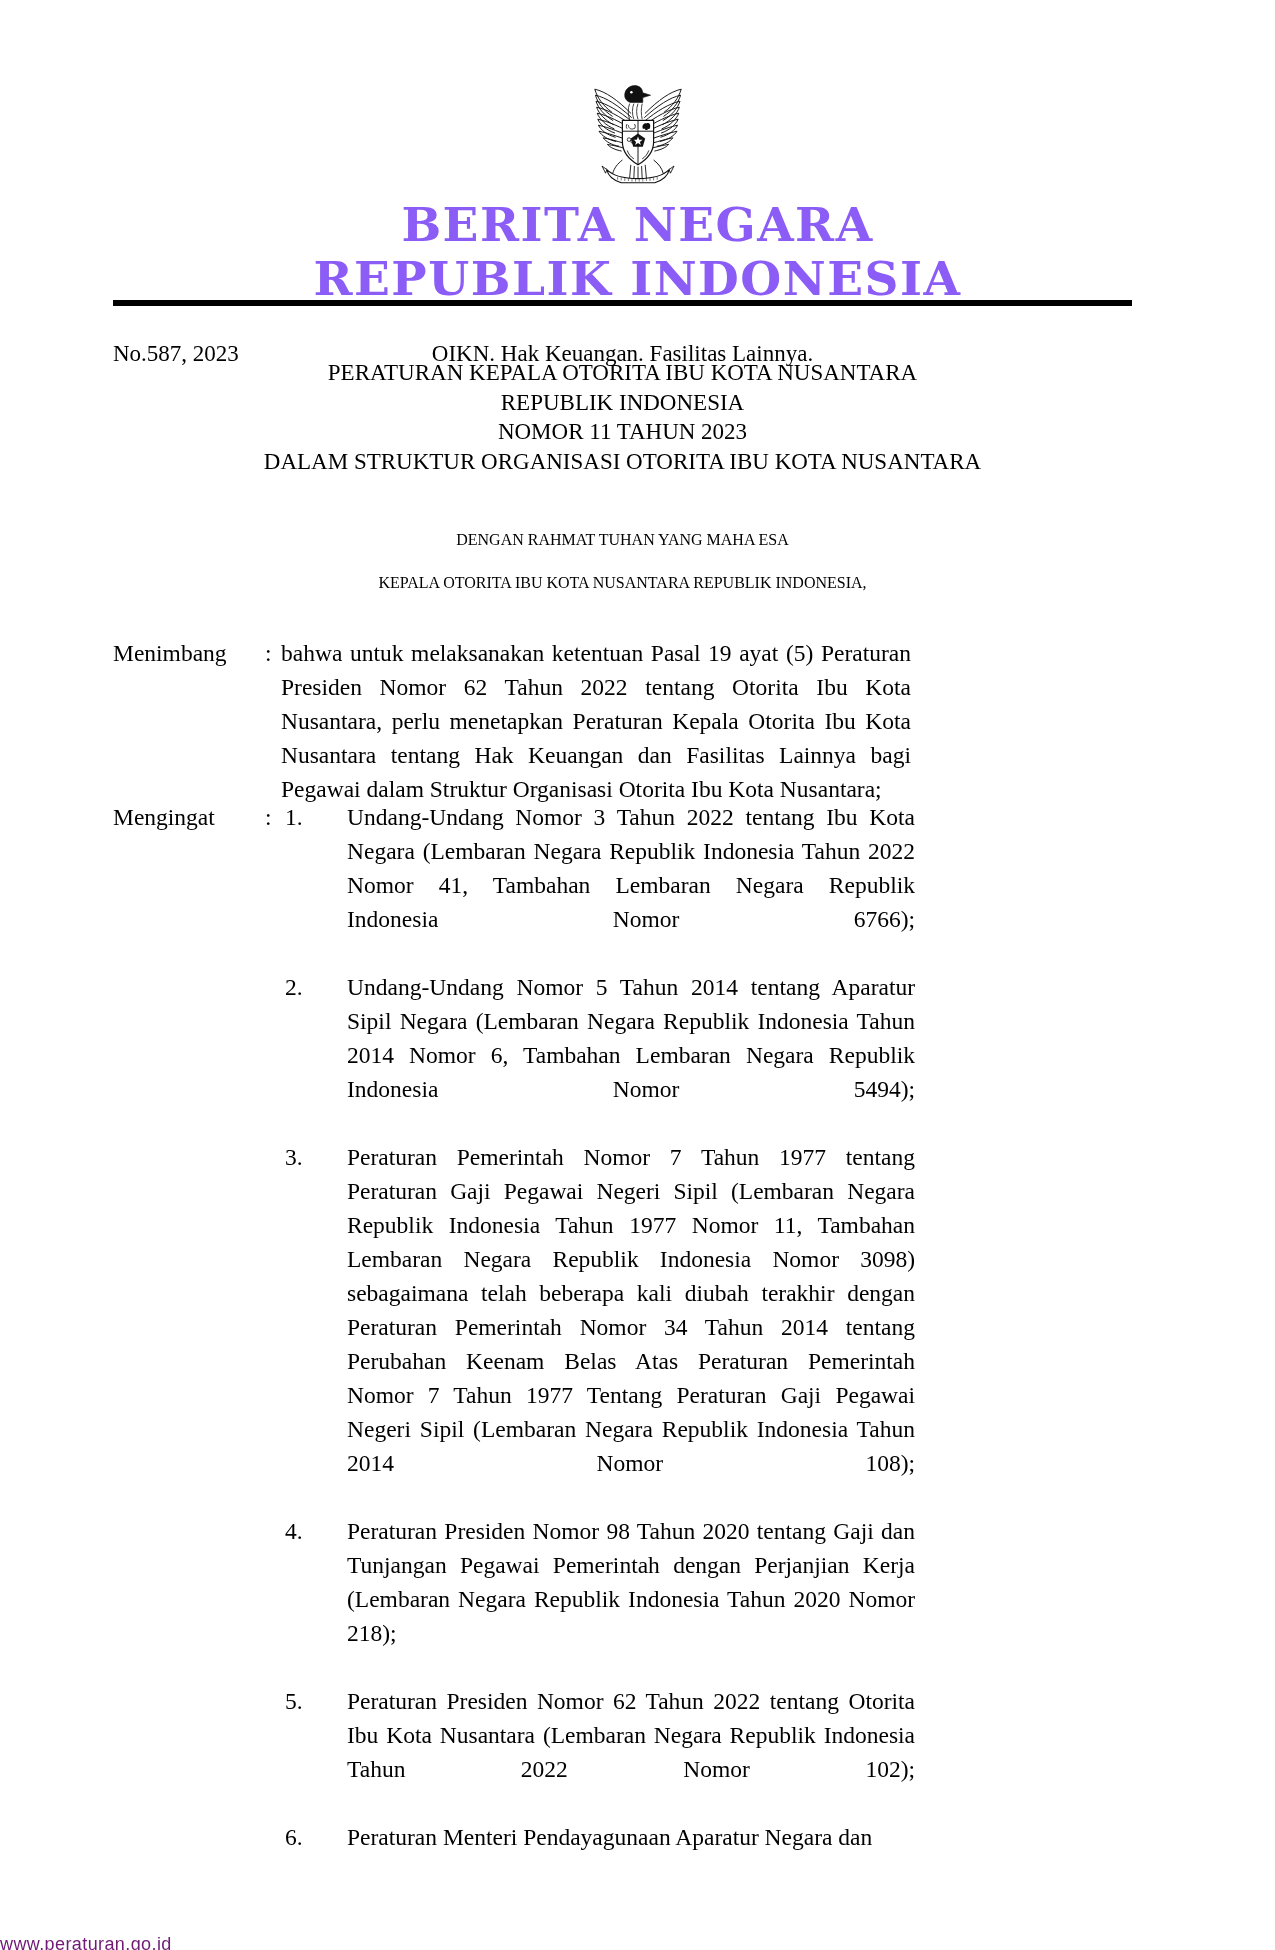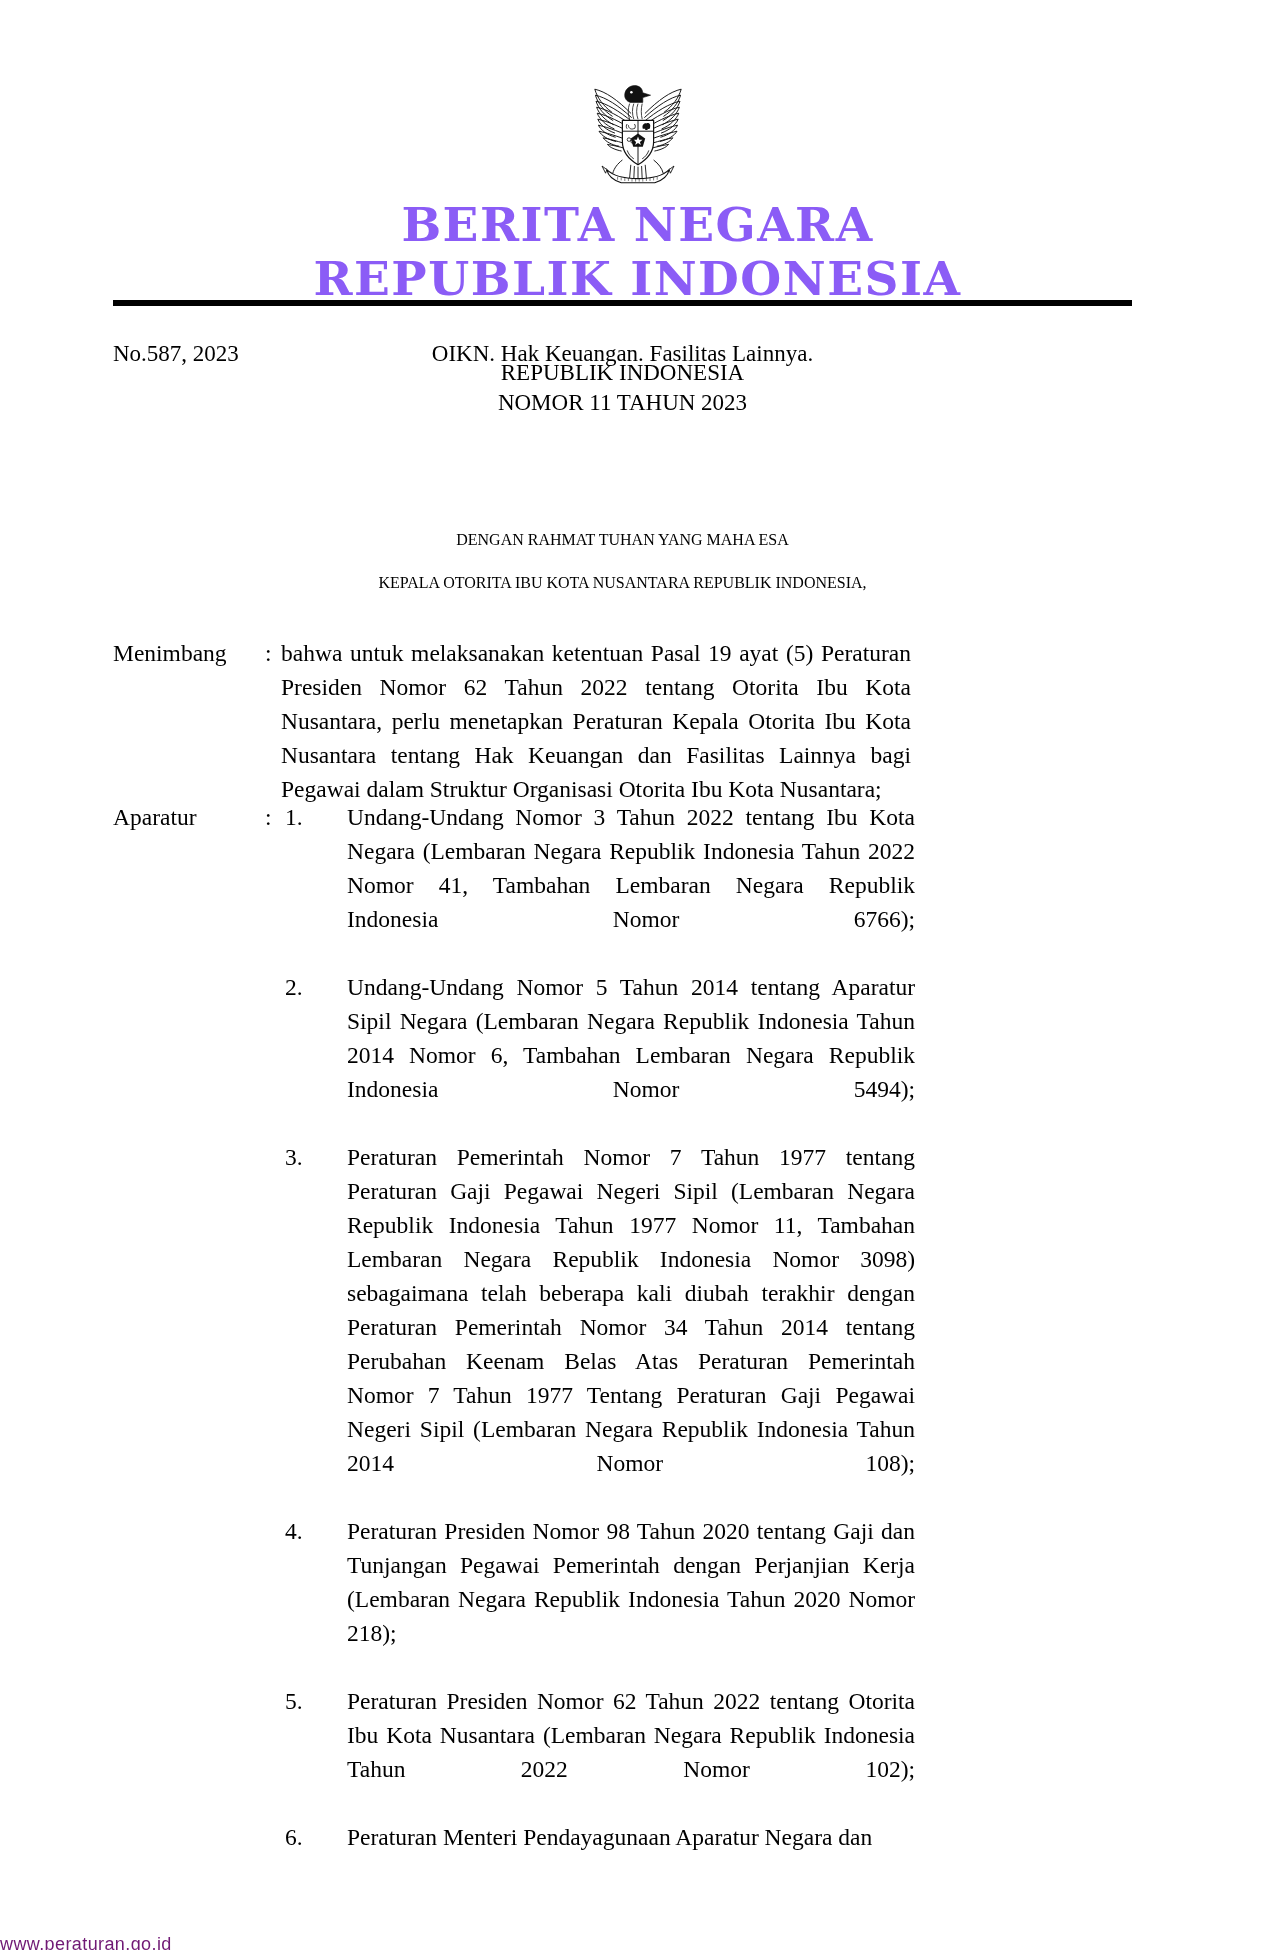--- a/index.html
+++ b/index.html
@@ -321,35 +321,37 @@
   </div>
 
   <div class="rule"></div>
 
   <div class="noline">
     <span class="no">No.587, 2023</span>
     <span class="subject">OIKN. Hak Keuangan. Fasilitas Lainnya.</span>
   </div>
 
   <div class="titleblock">
+    <div class="tline">PERATURAN KEPALA OTORITA IBU KOTA NUSANTARA</div>
     <div class="tline">REPUBLIK INDONESIA</div>
     <div class="tline">NOMOR 11 TAHUN 2023</div>
+    <div class="tline">DALAM STRUKTUR ORGANISASI OTORITA IBU KOTA NUSANTARA</div>
   </div>
 
   <div class="divine">DENGAN RAHMAT TUHAN YANG MAHA ESA</div>
   <div class="authority">KEPALA OTORITA IBU KOTA NUSANTARA REPUBLIK INDONESIA,</div>
 
   <div class="clause" id="clause-menimbang">
     <span class="label">Menimbang</span>
     <span class="colon">:</span>
     <div class="body">bahwa untuk melaksanakan ketentuan Pasal 19 ayat (5) Peraturan Presiden Nomor 62 Tahun 2022 tentang Otorita Ibu Kota Nusantara, perlu menetapkan Peraturan Kepala Otorita Ibu Kota Nusantara tentang Hak Keuangan dan Fasilitas Lainnya bagi Pegawai dalam Struktur Organisasi Otorita Ibu Kota Nusantara;</div>
   </div>
 
   <div class="clause" id="clause-mengingat">
-    <span class="label">Aparatur</span>
+    <span class="label">Mengingat</span>
     <span class="colon">:</span>
 
     <div class="numlist">
       <div class="numitem" id="mengingat-item-1">
         <span class="num">1.</span>
         <span class="txt">Undang-Undang Nomor 3 Tahun 2022 tentang Ibu Kota Negara (Lembaran Negara Republik Indonesia Tahun 2022 Nomor 41, Tambahan Lembaran Negara Republik Indonesia Nomor 6766);</span>
       </div>
       <div class="numitem">
         <span class="num">2.</span>
         <span class="txt">Undang-Undang Nomor 5 Tahun 2014 tentang Aparatur Sipil Negara (Lembaran Negara Republik Indonesia Tahun 2014 Nomor 6, Tambahan Lembaran Negara Republik Indonesia Nomor 5494);</span>

